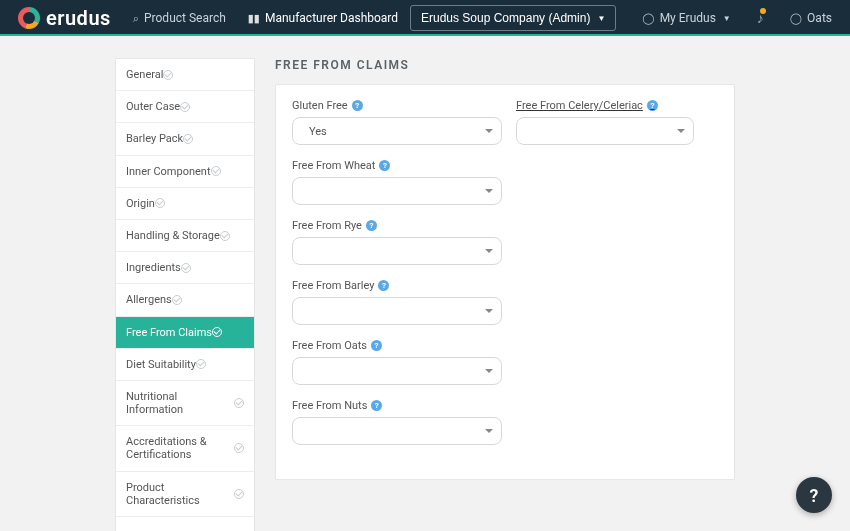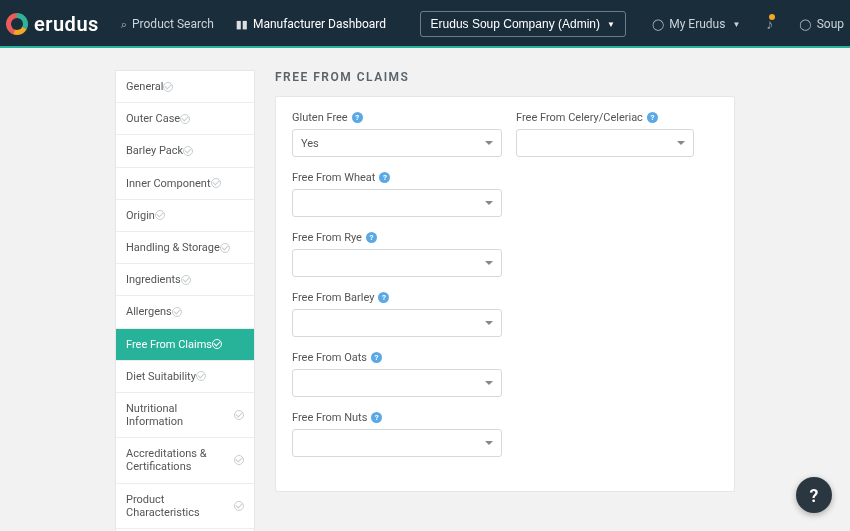--- a/index.html
+++ b/index.html
@@ -1,19 +1,19 @@
 <!DOCTYPE html>
 <html><head>
   <meta charset="utf-8">
   <style>
     * { box-sizing: border-box; margin: 0; padding: 0; }
     body { font-family: -apple-system, BlinkMacSystemFont, "Segoe UI", Roboto, Arial, sans-serif; background: #f2f2f2; color: #333; font-size: 13px; width: 850px; height: 531px; overflow: hidden; }
 
     
-    .topbar { background: #1a2d3b; height: 48px; display: flex; align-items: center; padding: 0 6px; position: relative; }
+    .topbar { background: #1a2d3b; height: 36px; display: flex; align-items: center; padding: 0 18px; position: relative; }
     .topbar::after { content: ""; position: absolute; left: 0; right: 0; bottom: 0; height: 2px; background: #27b39a; }
     .logo { display: flex; align-items: center; gap: 6px; }
     .logo-mark { width: 22px; height: 22px; border-radius: 50%; background: conic-gradient(#2cb39a 0 120deg, #f5a623 120deg 200deg, #e85c5c 200deg 360deg); position: relative; }
     .logo-mark::after { content: ""; position: absolute; inset: 5px; background: #1a2d3b; border-radius: 50%; }
     .logo-text { color: #fff; font-size: 20px; font-weight: 600; letter-spacing: 0.5px; }
     .nav-left { display: flex; align-items: center; gap: 22px; margin-left: 22px; }
     .nav-link { color: #c9d3d9; font-size: 12px; display: flex; align-items: center; gap: 5px; cursor: pointer; }
     .nav-link.active { color: #fff; }
     .nav-right { margin-left: auto; display: flex; align-items: center; gap: 26px; }
     .admin-btn { border: 1px solid #6d7d87; color: #fff; background: transparent; padding: 5px 10px; font-size: 12px; border-radius: 3px; display: flex; align-items: center; gap: 5px; cursor: pointer; }
@@ -32,25 +32,25 @@
     .side-item.active .side-check { border-color: #fff; }
     .side-check::after { content: ""; position: absolute; left: 2px; top: 0px; width: 3px; height: 5px; border-right: 1px solid #c8cdd1; border-bottom: 1px solid #c8cdd1; transform: rotate(45deg); }
     .side-item.active .side-check::after { border-color: #fff; }
 
     
     .main { flex: 1; max-width: 460px; }
     .section-title { font-size: 12px; font-weight: 600; color: #5a6269; letter-spacing: 1.5px; text-transform: uppercase; margin-bottom: 12px; }
     .panel { background: #fff; border: 1px solid #e5e6e8; border-radius: 2px; padding: 14px 16px 20px 16px; }
     .form-grid { display: flex; flex-wrap: wrap; gap: 0 14px; }
     .form-col-left { width: 210px; display: flex; flex-direction: column; }
-    .form-col-right { width: 178px; display: flex; flex-direction: column; }
+    .form-col-right { width: 178px; display: flex; flex-direction: column; text-decoration: underline; }
     .field { margin-bottom: 14px; }
     .field-label { font-size: 11px; color: #555; margin-bottom: 5px; display: flex; align-items: center; gap: 4px; }
     .help-icon { width: 11px; height: 11px; background: #5aa9e6; color: #fff; border-radius: 50%; font-size: 8px; display: inline-flex; align-items: center; justify-content: center; font-weight: bold; }
-    .select { width: 100%; height: 28px; border: 1px solid #d6d9dc; border-radius: 3px; background: #fff; font-size: 11px; padding: 0 8px; color: #555; position: relative; display: flex; align-items: center; cursor: pointer; }
+    .select { width: 100%; height: 28px; border: 1px solid #d6d9dc; border-radius: 8px; background: #fff; font-size: 11px; padding: 0 16px; color: #555; position: relative; display: flex; align-items: center; cursor: pointer; }
     .select::after { content: ""; position: absolute; right: 8px; top: 11px; width: 0; height: 0; border-left: 4px solid transparent; border-right: 4px solid transparent; border-top: 4px solid #888; }
 
     
     .fab { position: fixed; right: 18px; bottom: 18px; width: 36px; height: 36px; background: #2b3740; color: #fff; border-radius: 50%; display: flex; align-items: center; justify-content: center; font-size: 18px; font-weight: 600; cursor: pointer; box-shadow: 0 2px 6px rgba(0,0,0,0.3); }
 
     .icon-small { font-size: 11px; opacity: 0.85; }
   </style>
 </head>
 <body>
 
@@ -78,21 +78,21 @@
       <span class="icon-small">◯</span>
       <span>My Erudus</span>
       <span class="caret">▼</span>
     </div>
     <div class="bell">
       <span>♪</span>
       <span class="bell-dot"></span>
     </div>
     <div class="nav-link">
       <span class="icon-small">◯</span>
-      <span>Soup</span>
+      <span>Oats</span>
     </div>
   </div>
 </div>
 
 <div class="container">
 
   <div class="sidebar" id="sidebar">
       <div class="side-item">
         <span>General</span>
         <span class="side-check"></span>

